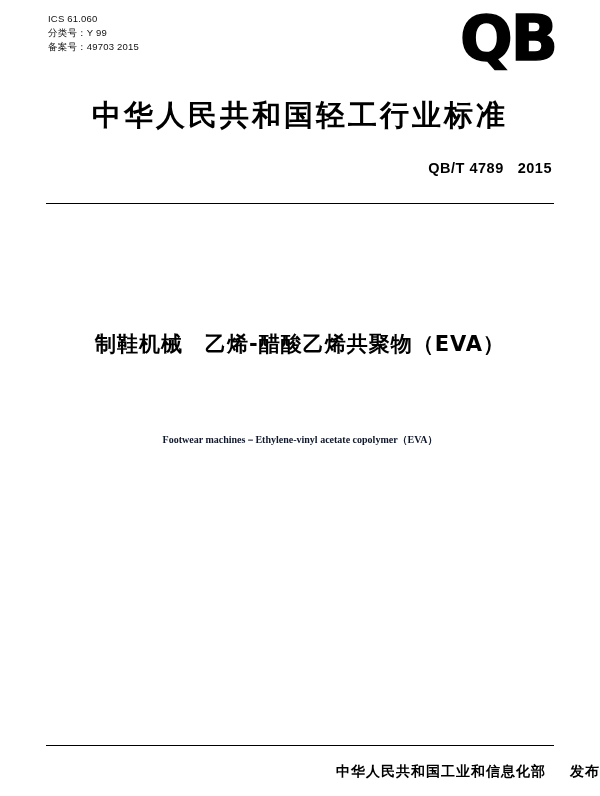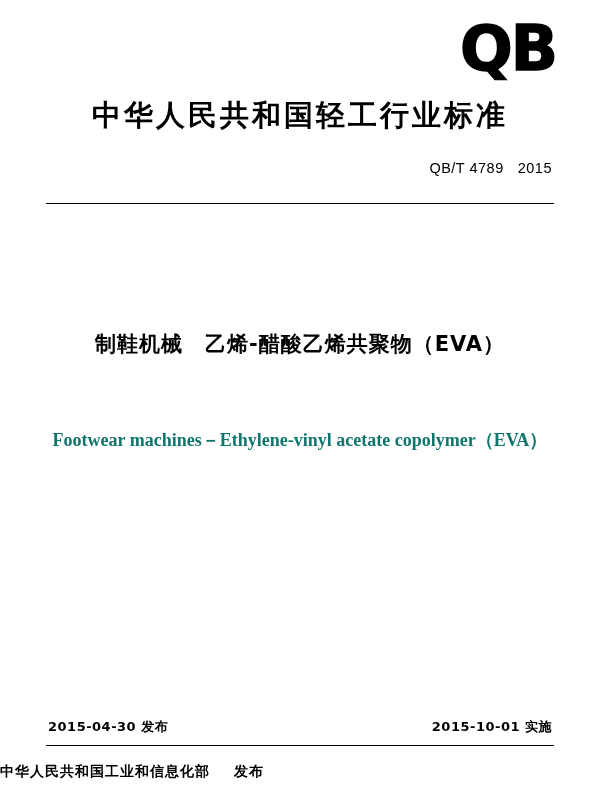--- a/index.html
+++ b/index.html
@@ -39,21 +39,20 @@
   .qb-logo {
     position: absolute;
     right: 44px;
     top: 8px;
     font-family: "DejaVu Sans", sans-serif;
     font-weight: bold;
     font-size: 62px;
     line-height: 62px;
     letter-spacing: -2px;
     color: #000;
-    margin-top: 10px;
     -webkit-text-stroke: 1.5px #000;
   }
 
   
   .std-title {
     position: absolute;
     left: 0;
     right: 0;
     top: 96px;
     text-align: center;
@@ -66,20 +65,21 @@
 
   
   .std-number {
     position: absolute;
     right: 48px;
     top: 160px;
     font-family: "Liberation Sans", sans-serif;
     font-size: 14.5px;
     letter-spacing: 0.5px;
     color: #000;
+    font-weight: bold;
   }
   .std-number .num-gap { display: inline-block; width: 14px; }
 
   
   .rule-top {
     position: absolute;
     left: 46px;
     right: 46px;
     top: 203px;
     height: 1px;
@@ -103,23 +103,23 @@
 
   
   .doc-title-en {
     position: absolute;
     left: 0;
     right: 0;
     top: 426px;
     text-align: center;
     font-family: "Liberation Serif", serif;
     font-weight: bold;
-    font-size: 18px;
+    font-size: 10px;
     line-height: 28px;
-    color: #0f766e;
+    color: #0f172a;
   }
 
   
   .dates {
     position: absolute;
     left: 48px;
     right: 48px;
     top: 718px;
     display: flex;
     justify-content: space-between;
@@ -139,57 +139,58 @@
     height: 1px;
     background: #000;
   }
 
   
   .publisher {
     position: absolute;
     left: 0;
     right: 0;
     top: 763px;
-    text-align: left;
+    text-align: right;
     font-family: "DejaVu Sans", sans-serif;
     font-weight: bold;
     font-size: 14px;
     letter-spacing: 1px;
     color: #000;
   }
   .publisher .pub-gap { display: inline-block; width: 24px; }
 </style>
 </head>
 <body>
 
 <div class="page">
 
+  <div class="meta">
+    <div>ICS 61.060</div>
+    <div>分类号：Y 99</div>
+    <div>备案号：49703 2015</div>
+  </div>
 
   <div class="qb-logo">QB</div>
 
   <div class="std-title">中华人民共和国轻工行业标准</div>
 
   <div class="std-number">
     <span>QB/T 4789</span><span class="num-gap"></span><span>2015</span>
   </div>
 
   <div class="rule-top"></div>
 
   <div class="doc-title-cn">
     <div>制鞋机械　乙烯-醋酸乙烯共聚物（EVA）</div>
   </div>
 
   <div class="doc-title-en">
     <div>Footwear machines－Ethylene-vinyl acetate copolymer（EVA）</div>
   </div>
 
-  <div class="dates">
-    <span>2015-04-30 发布</span>
-    <span>2015-10-01 实施</span>
-  </div>
 
   <div class="rule-bottom"></div>
 
   <div class="publisher">
     <span>中华人民共和国工业和信息化部</span><span class="pub-gap"></span><span>发布</span>
   </div>
 
 </div>
 
 </body></html>

